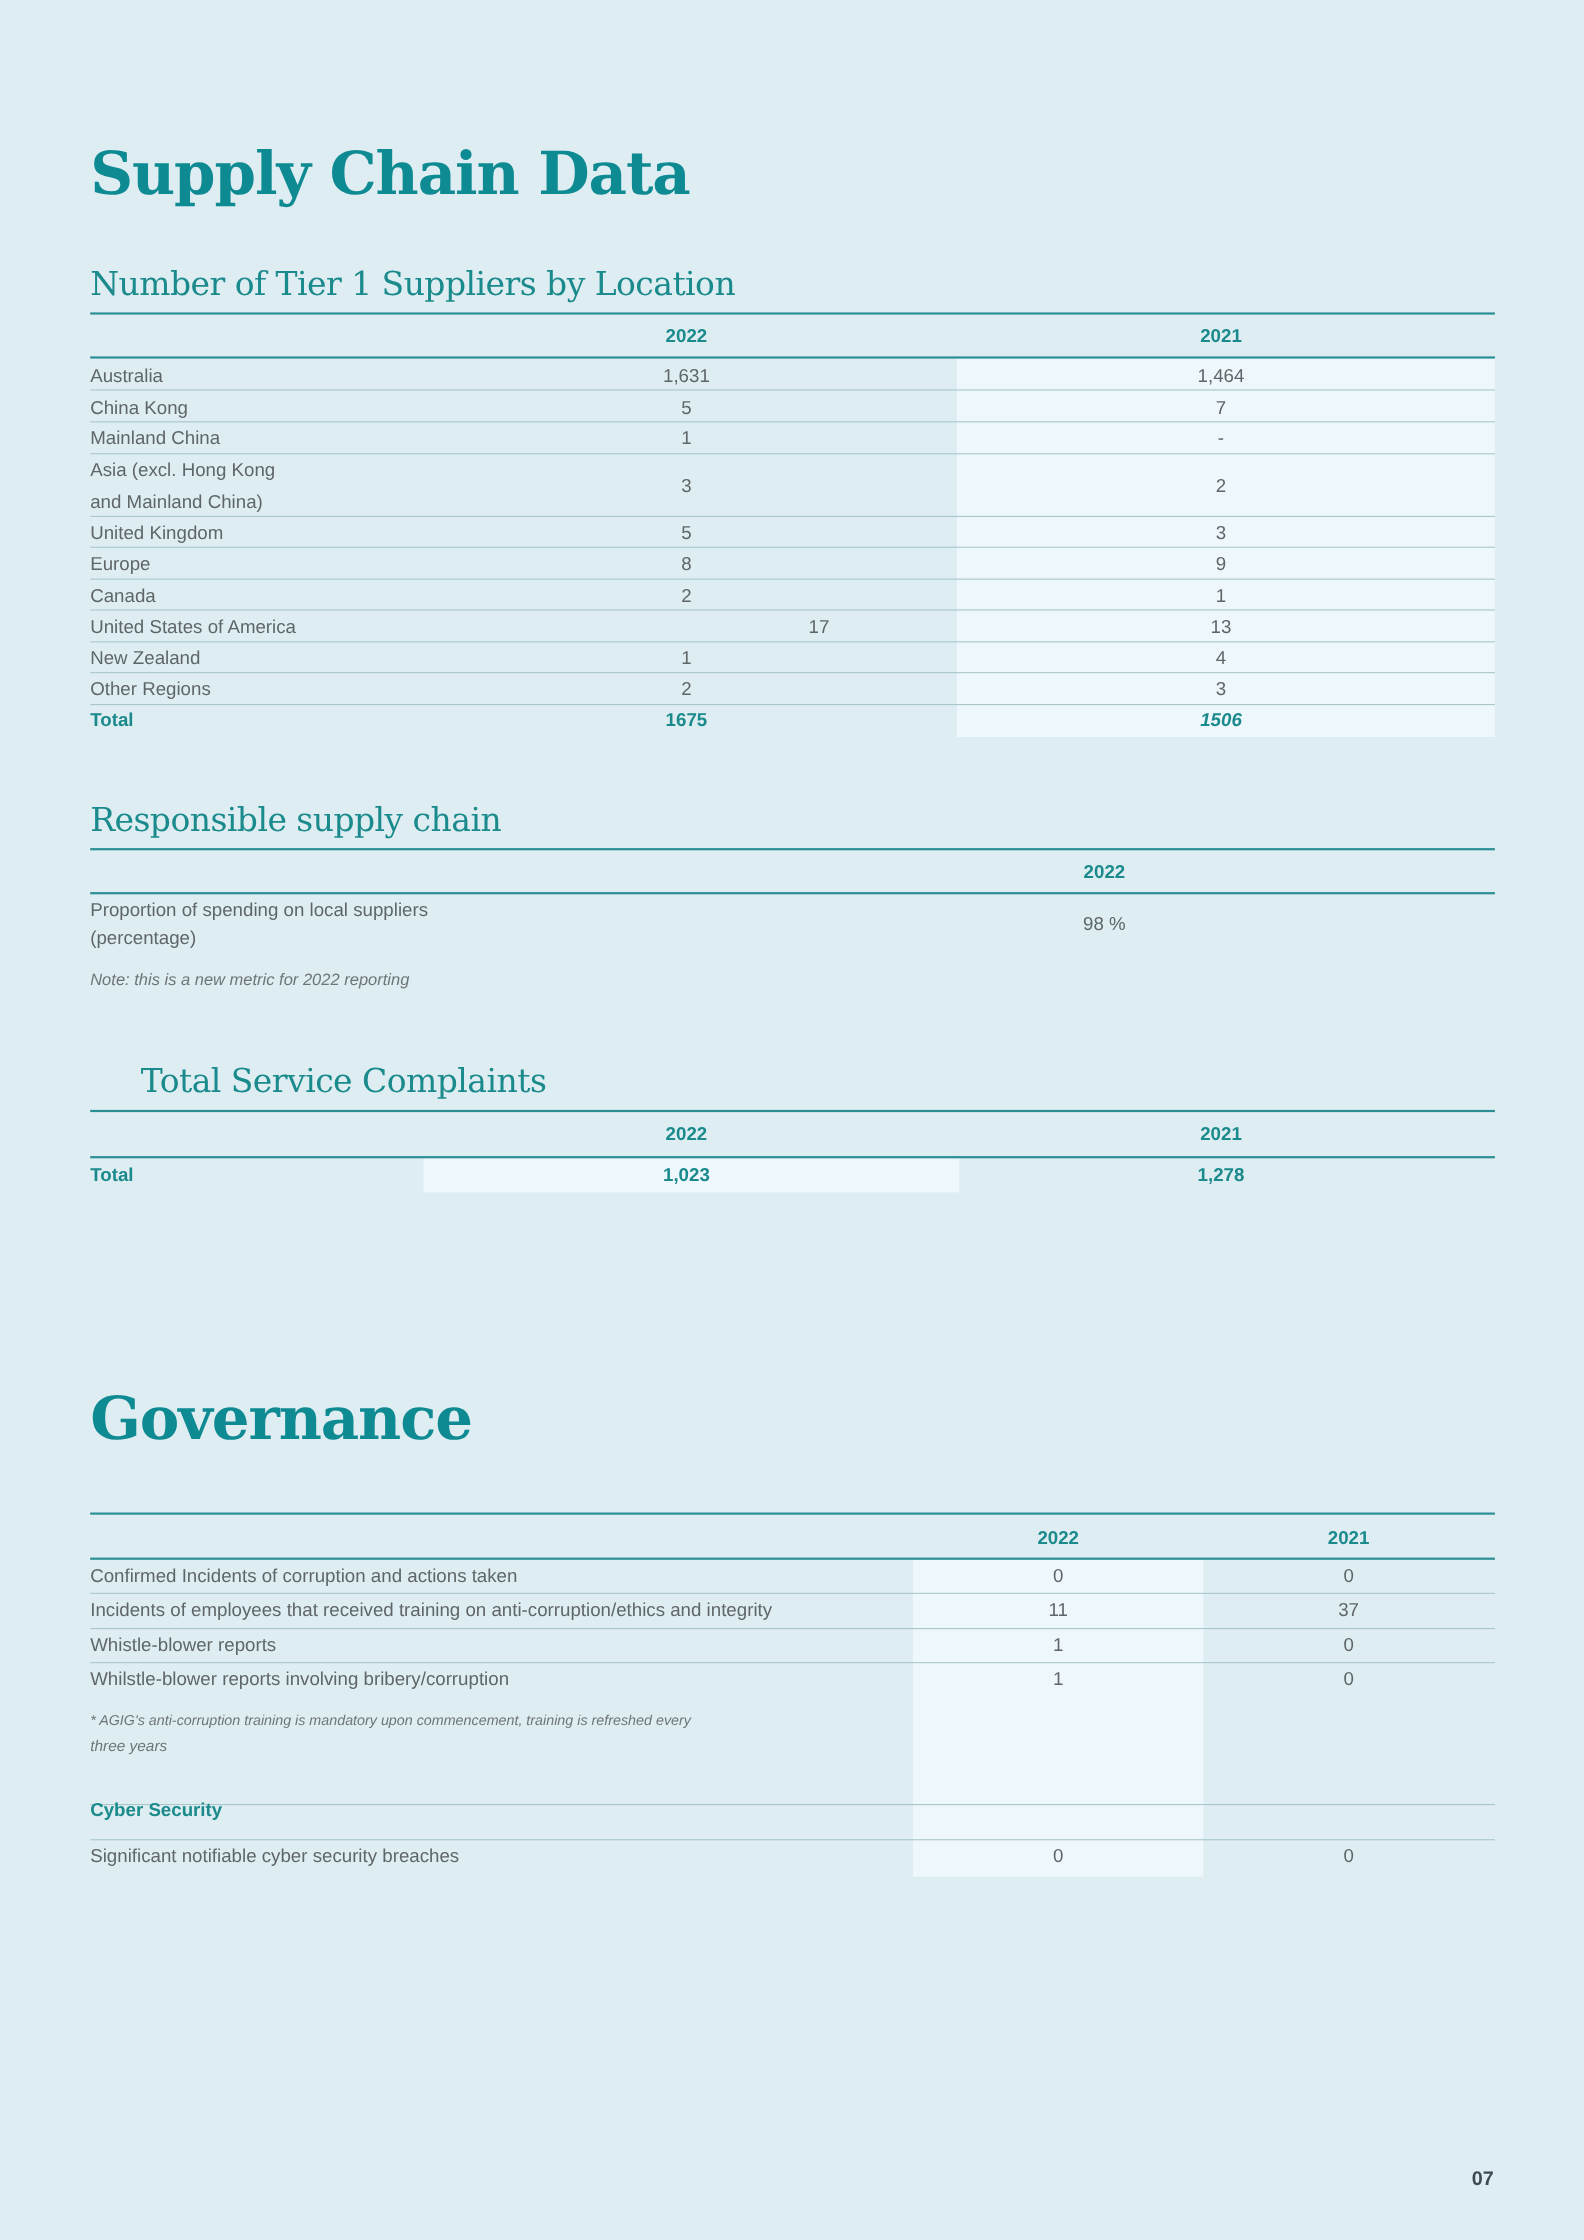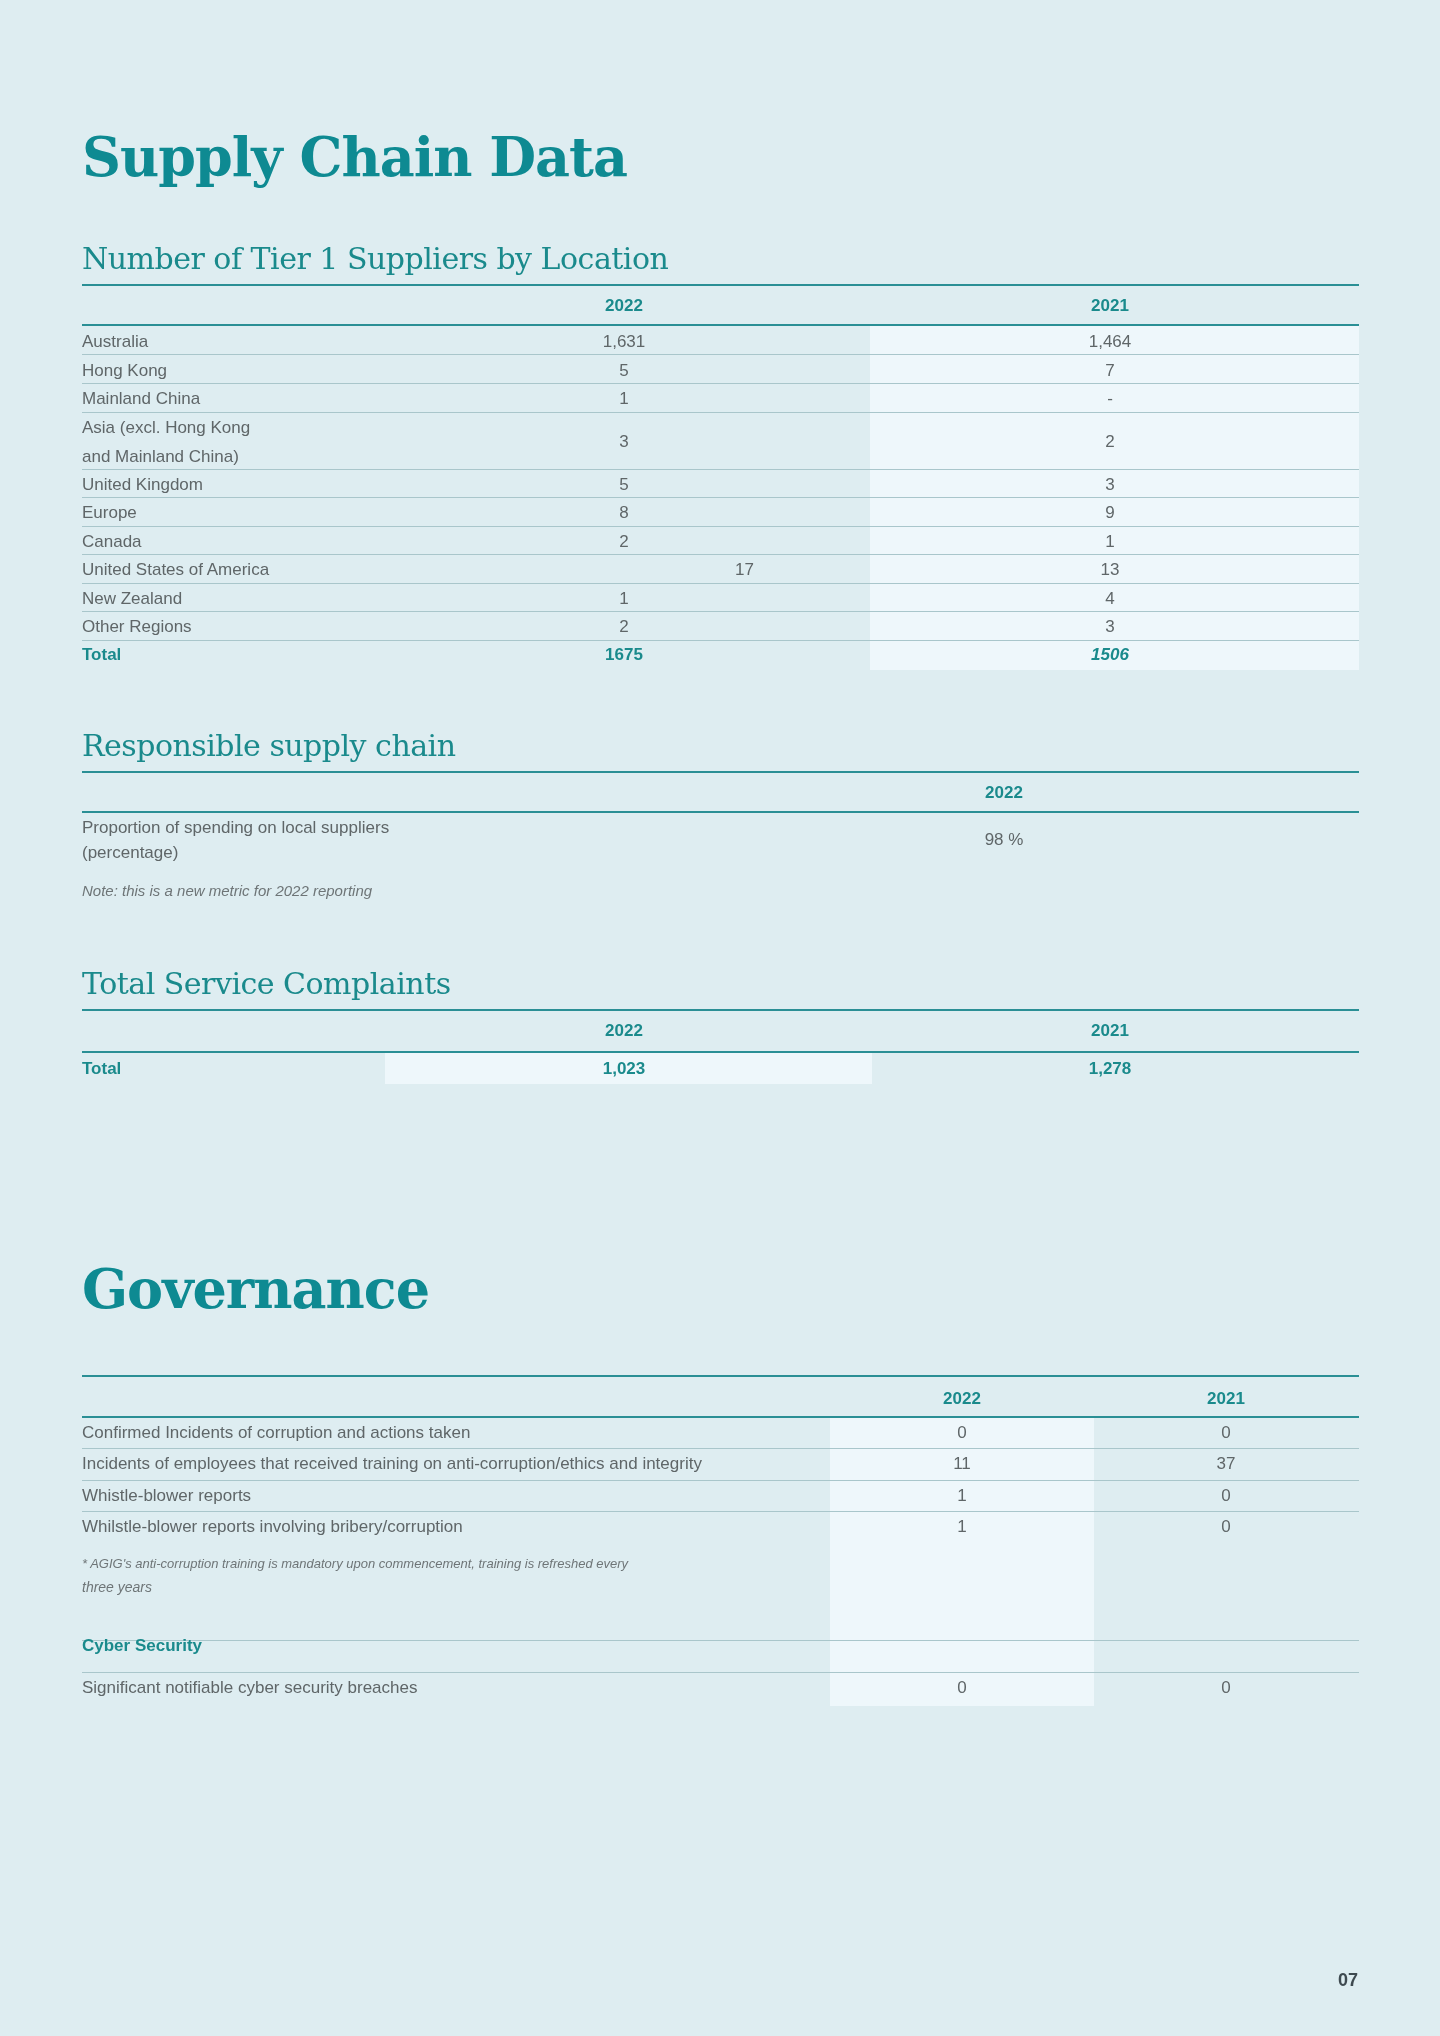--- a/index.html
+++ b/index.html
@@ -66,21 +66,21 @@
     <div class="rule-thick" style="top:40px;"></div>
 
     <div>
       <div class="cell label" style="top:48px;">Australia</div>
       <div class="cell num" style="top:48px; left:412px; width:260px;">1,631</div>
       <div class="cell num" style="top:48px; left:898px; width:260px;">1,464</div>
     </div>
     <div class="rule-thin" style="top:70px;"></div>
 
     <div>
-      <div class="cell label" style="top:77px;">Hong Kong</div>
+      <div class="cell label" style="top:77px;">China Kong</div>
       <div class="cell num" style="top:77px; left:412px; width:260px;">5</div>
       <div class="cell num" style="top:77px; left:898px; width:260px;">7</div>
     </div>
     <div class="rule-thin" style="top:99px;"></div>
 
     <div>
       <div class="cell label" style="top:105px;">Mainland China</div>
       <div class="cell num" style="top:105px; left:412px; width:260px;">1</div>
       <div class="cell num" style="top:105px; left:898px; width:260px;">-</div>
     </div>
@@ -149,21 +149,21 @@
     <div class="hdr" style="left:792px; width:260px; top:12px;">2022</div>
     <div class="rule-thick" style="top:40px;"></div>
     <div>
       <div class="cell label" style="top:47px;">Proportion of spending on local suppliers</div>
       <div class="cell label" style="top:72px;">(percentage)</div>
       <div class="cell num" style="top:59px; left:792px; width:260px;">98 %</div>
     </div>
     <div class="note" style="top:111px;">Note: this is a new metric for 2022 reporting</div>
   </div>
 
-  <h2 class="sub-title" style="top:969px;">Total Service Complaints</h2>
+  <h2 class="sub-title" style="top:969px;margin-left:46px;">Total Service Complaints</h2>
   <div class="table" style="top:1009px; height:80px;">
     <div class="panel" style="left:303px; top:43px; width:487px; height:32px;"></div>
     <div class="rule-thick" style="top:0;"></div>
     <div class="hdr" style="left:412px; width:260px; top:12px;">2022</div>
     <div class="hdr" style="left:898px; width:260px; top:12px;">2021</div>
     <div class="rule-thick" style="top:42px;"></div>
     <div>
       <div class="cell label total" style="top:50px;">Total</div>
       <div class="cell num total" style="top:50px; left:412px; width:260px;">1,023</div>
       <div class="cell num total" style="top:50px; left:898px; width:260px;">1,278</div>

